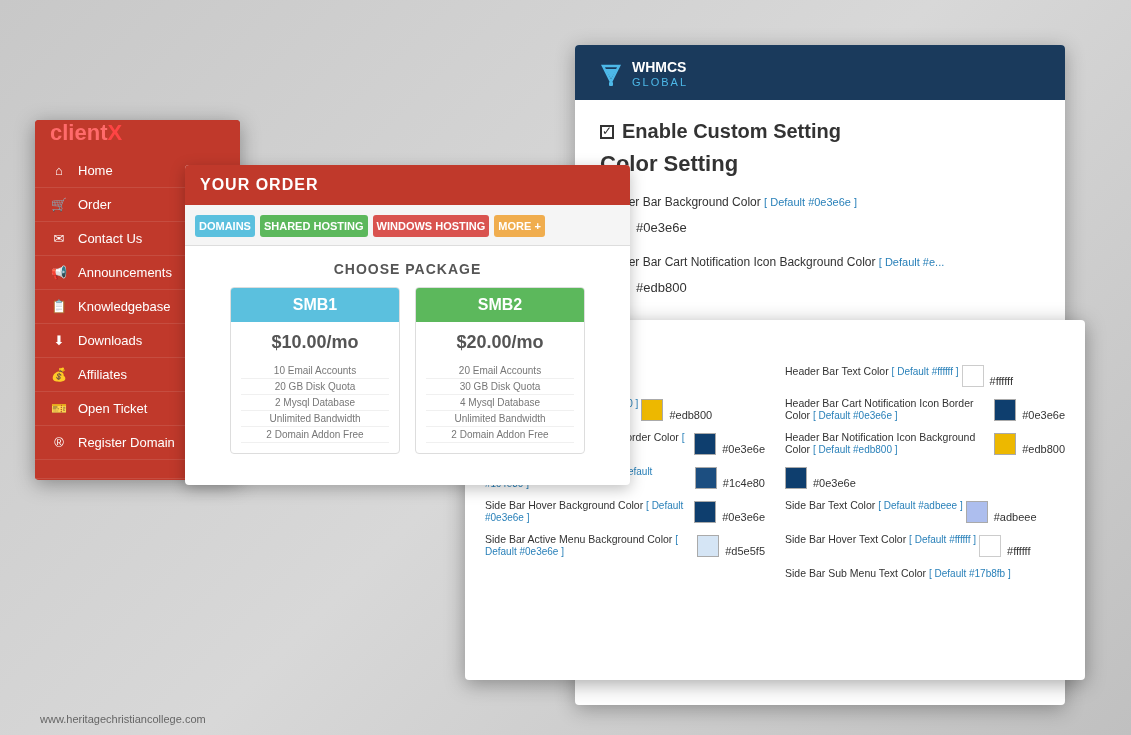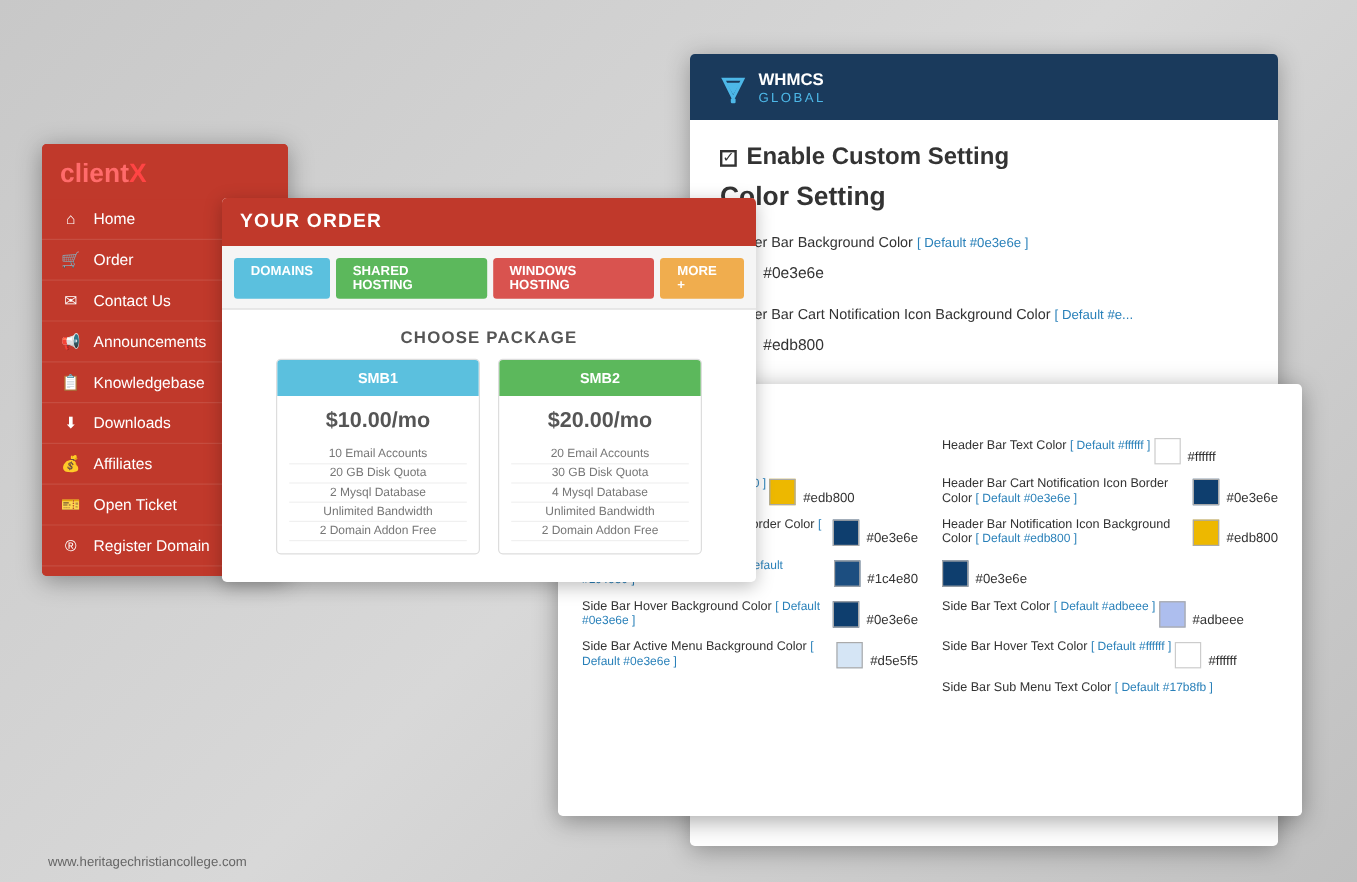--- a/index.html
+++ b/index.html
@@ -162,21 +162,21 @@
       left: 35px;
       width: 205px;
       height: 360px;
       background: #c0392b;
       border-radius: 4px;
       box-shadow: 0 4px 20px rgba(0,0,0,0.35);
       overflow: hidden;
     }
     .clientx-header {
       background: #c0392b;
-      padding: 12px 15px 8px;
+      padding: 0 15px 8px;
     }
     .clientx-logo {
       font-size: 22px;
       font-weight: bold;
       color: #fff;
     }
     .clientx-logo span {
       color: #ff6b6b;
     }
     .clientx-nav {
@@ -226,21 +226,21 @@
     }
     .order-tabs {
       display: flex;
       padding: 10px 10px 0;
       gap: 5px;
       background: #f5f5f5;
       border-bottom: 1px solid #ddd;
       padding-bottom: 8px;
     }
     .order-tab {
-      padding: 5px 14px;
+      padding: 5px 4px;
       font-size: 11px;
       border-radius: 3px;
       cursor: pointer;
       font-weight: bold;
       color: #fff;
     }
     .order-tab.domains { background: #5bc0de; }
     .order-tab.shared { background: #5cb85c; }
     .order-tab.windows { background: #d9534f; }
     .order-tab.more { background: #f0ad4e; }
@@ -260,21 +260,21 @@
     }
     .package-card {
       width: 170px;
       border: 1px solid #ddd;
       border-radius: 4px;
       overflow: hidden;
     }
     .package-title {
       text-align: center;
       padding: 8px;
-      font-size: 12px;
+      font-size: 16px;
       font-weight: bold;
       color: #fff;
     }
     .package-title.smb1 { background: #5bc0de; }
     .package-title.smb2 { background: #5cb85c; }
     .package-price {
       text-align: center;
       font-size: 18px;
       font-weight: bold;
       color: #555;

